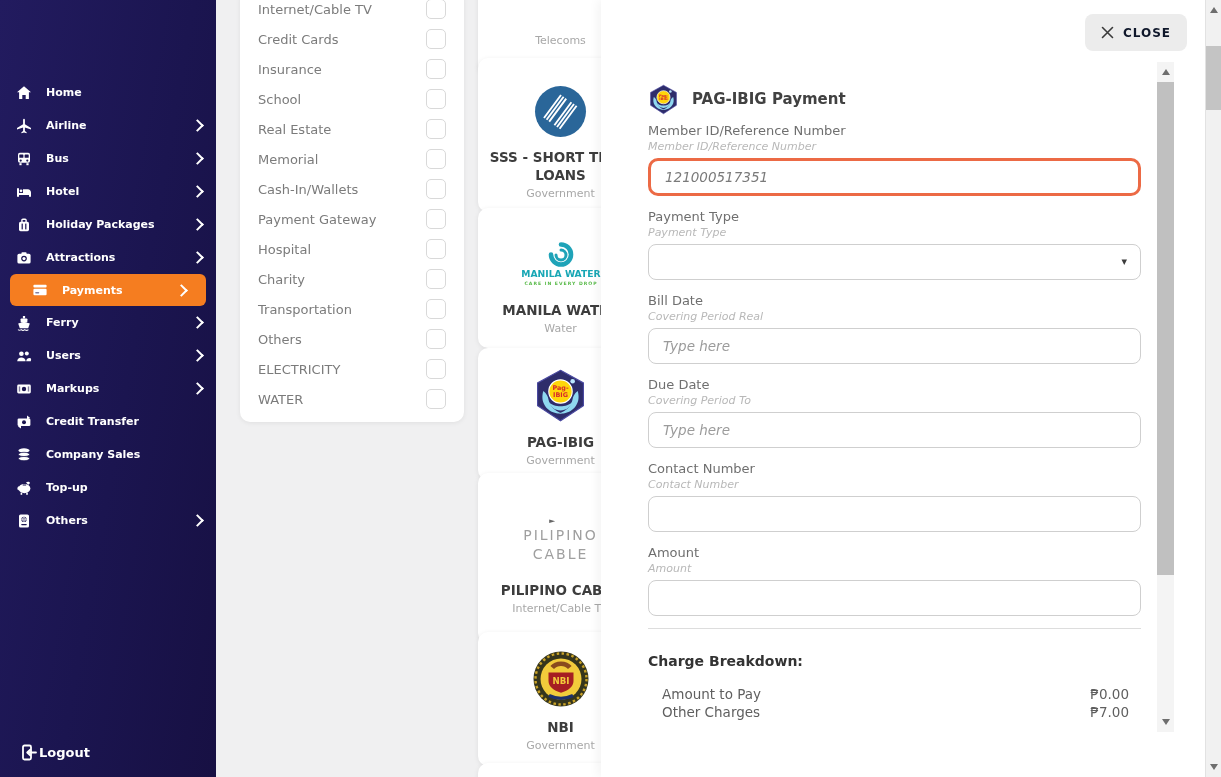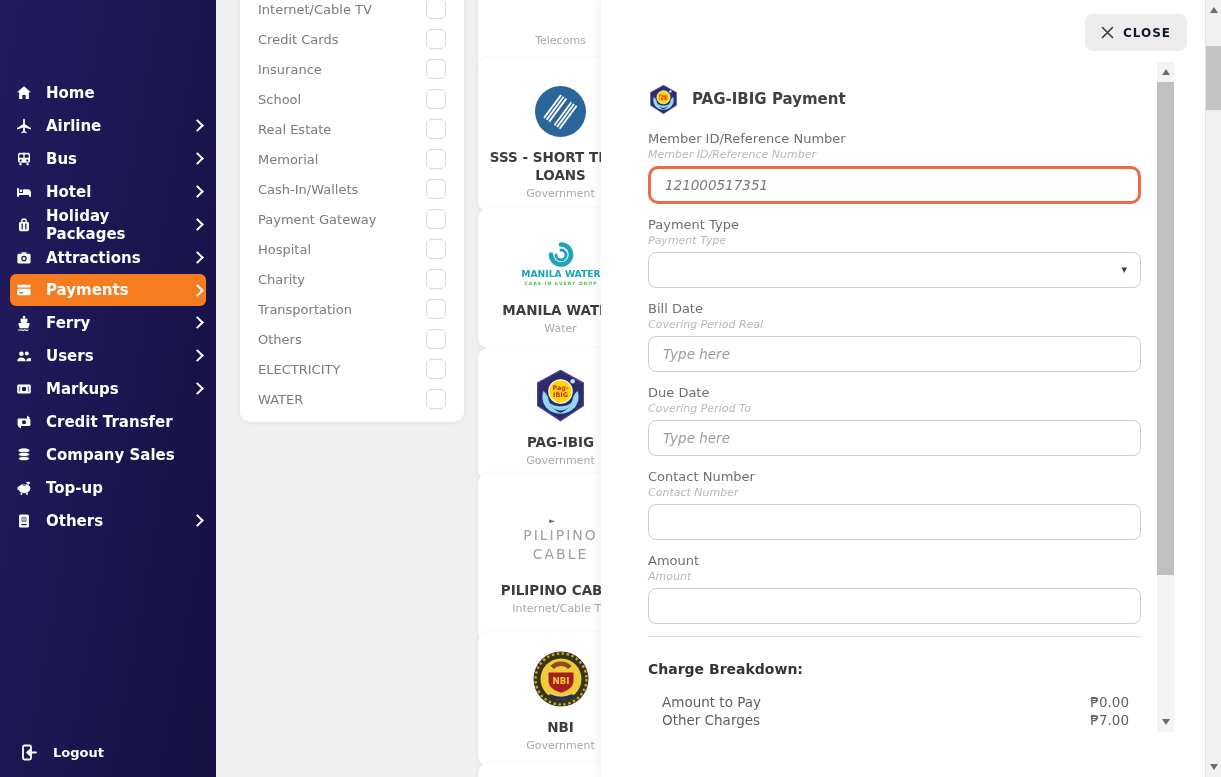--- a/index.html
+++ b/index.html
@@ -9,34 +9,34 @@
     -webkit-font-smoothing:antialiased;
   }
   
   #sidebar{
     position:absolute;left:0;top:0;width:216px;height:777px;z-index:2;
     background:linear-gradient(100deg,#221b5f 0%,#1b1550 55%,#171043 100%);
   }
   #side-menu{position:absolute;left:0;top:76px;width:216px;}
   .nav-item{
     height:33px;display:flex;align-items:center;gap:13px;
-    padding:0 14px;color:#fff;font-size:15px;font-weight:700;cursor:pointer;
+    padding:0 14px;color:#fff;font-size:11px;font-weight:700;cursor:pointer;
     position:relative;
   }
   .nav-item.active{
-    background:#F57D20;border-radius:6px;margin:0 10px;padding:0 4px;height:32px;
+    background:#F57D20;border-radius:6px;margin:0 10px;padding:0 20px;height:32px;
   }
   .sicon{width:19px;height:17px;display:flex;align-items:center;justify-content:center;flex:none;}
   .sicon svg{width:16px;height:16px;display:block;}
   .chev{
     margin-left:auto;width:7px;height:7px;flex:none;
     border-top:2.2px solid #fff;border-right:2.2px solid #fff;transform:rotate(45deg);
   }
   #logout{
-    position:absolute;left:20px;bottom:16px;display:flex;align-items:center;gap:14px;
+    position:absolute;left:20px;bottom:16px;display:flex;align-items:center;
     color:#fff;font-size:13px;font-weight:700;cursor:pointer;
   }
   #logout .sicon svg{width:17px;height:17px;}
   
   #category-panel{
     position:absolute;left:240px;top:-12px;width:224px;z-index:1;
     background:#fff;border-radius:10px;box-shadow:0 1px 5px rgba(0,0,0,.07);
     padding:6px 0 8px 0;
   }
   .cat-row{
@@ -82,21 +82,21 @@
     background:#ececec;border:none;border-radius:8px;display:flex;align-items:center;gap:9px;
     font-family:inherit;font-size:12px;font-weight:700;letter-spacing:1px;color:#0f172a;
     cursor:pointer;
   }
   #close-btn svg{width:13px;height:13px;display:block;}
   #modal-content{position:absolute;left:47px;top:0;width:493px;}
   #modal-title-row{margin-top:83px;display:flex;align-items:center;gap:13px;height:32px;}
   #modal-logo svg{width:31px;height:31px;display:block;}
   #modal-title{font-size:15px;font-weight:700;color:#414141;margin:0;}
   .fgroup{margin-top:13px;}
-  .fgroup:first-of-type{margin-top:16px;}
+  .fgroup:first-of-type{margin-top:8px;}
   .flabel{font-size:13px;color:#6f6f6f;line-height:16px;}
   .fsub{font-size:11px;font-style:italic;color:#b8b8b8;line-height:14px;margin-top:1px;}
   .finput{
     box-sizing:border-box;width:100%;height:36px;margin-top:4px;
     border:1px solid #cfcfcf;border-radius:8px;background:#fff;
     font-family:inherit;font-size:13.5px;color:#7a7a7a;padding:0 14px;outline:none;font-style:italic;
   }
   .finput::placeholder{color:#9b9b9b;}
   .finput.focused{border:3px solid #EC6A45;border-radius:10px;height:38px;}
   .fselect{

